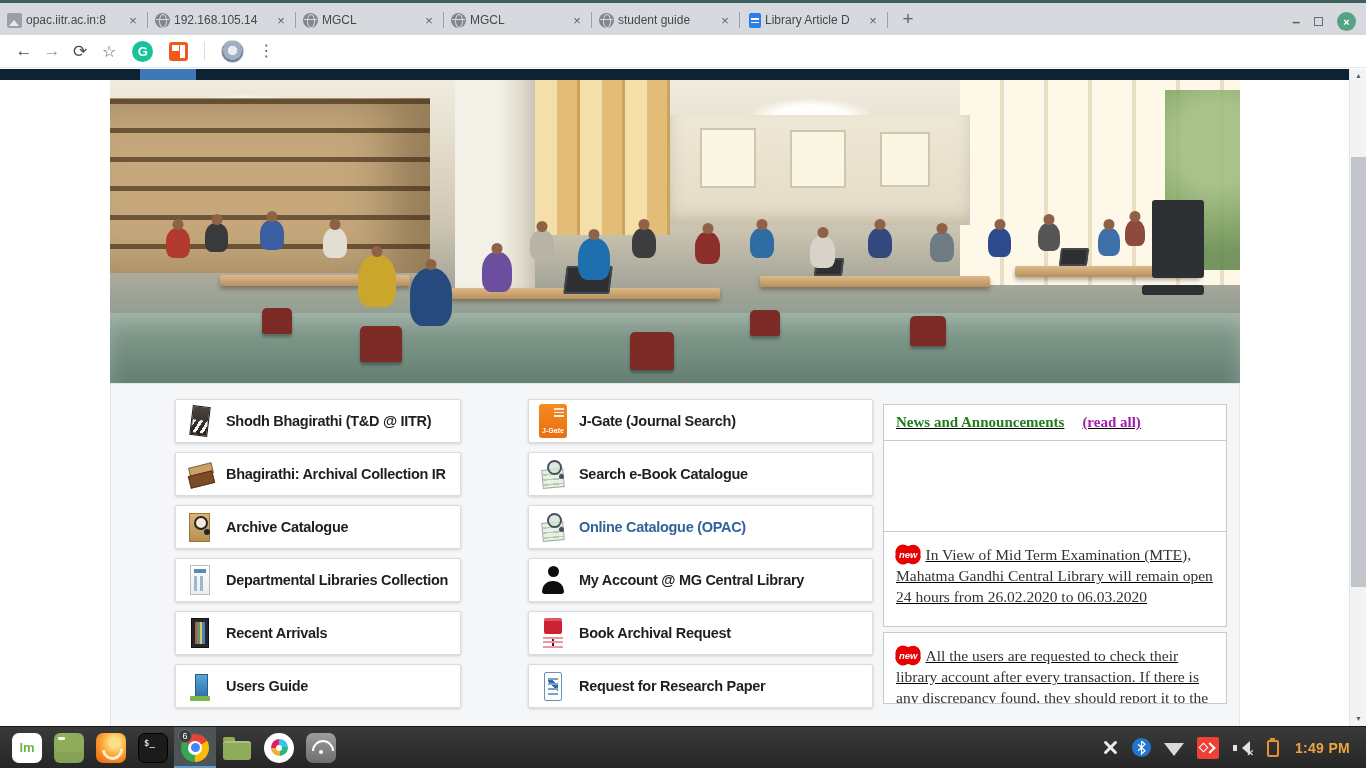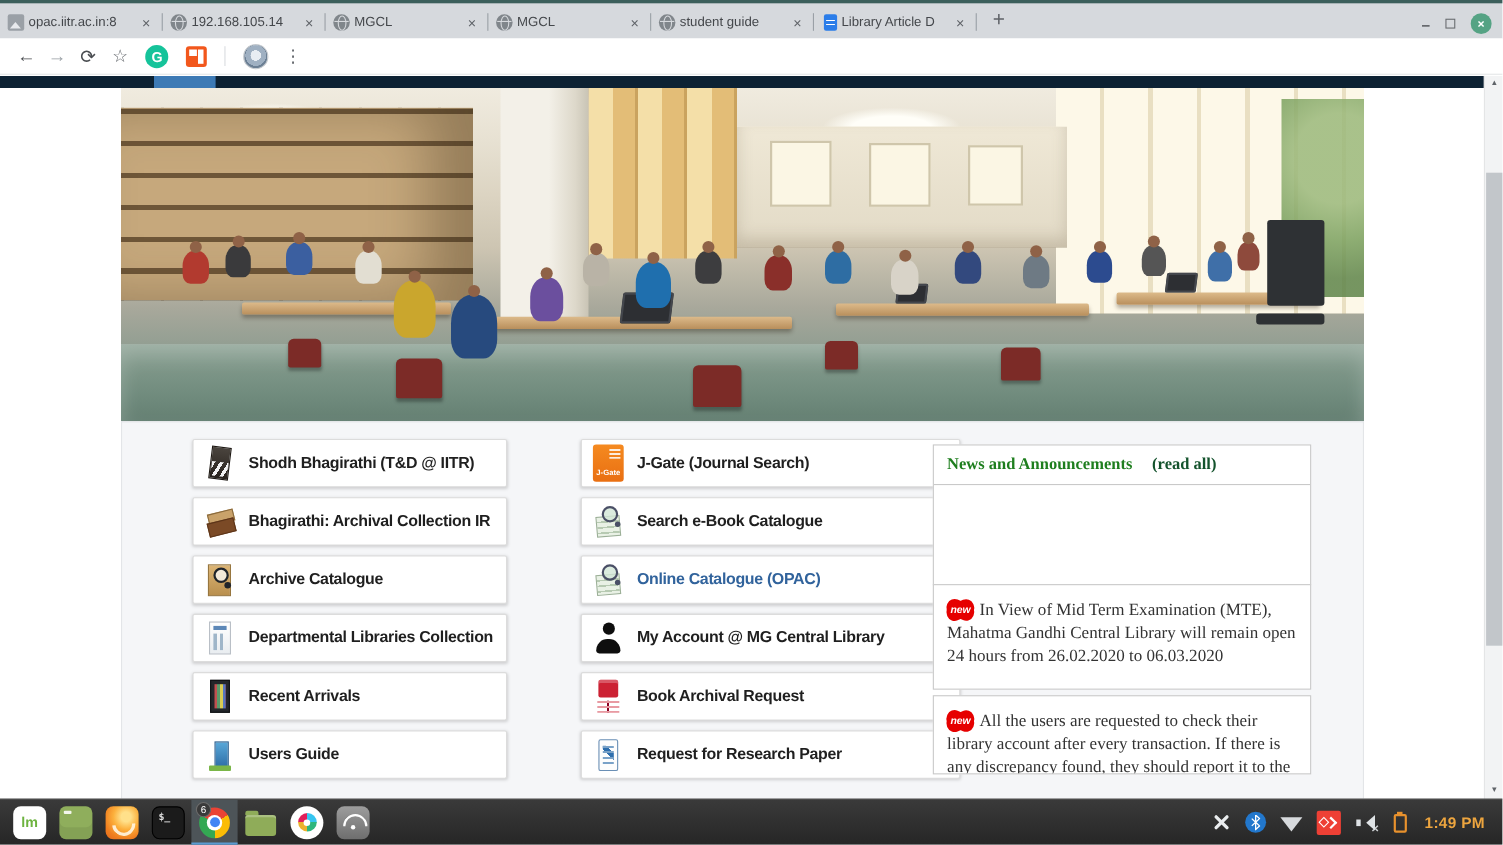--- a/index.html
+++ b/index.html
@@ -159,26 +159,26 @@
     box-shadow:inset 0 3px 0 rgba(255,255,255,.25); }
   .i-rbook::after { content:""; position:absolute; left:4px; right:4px; bottom:2px; height:11px;
     background:repeating-linear-gradient(180deg,#e89aa2 0 2px,transparent 2px 4.5px),
                linear-gradient(90deg,transparent 0 46%,#802 46% 54%,transparent 54%); }
   .i-clip::before { content:""; position:absolute; inset:3px 5px 2px 5px; background:#fdfdfd; border:1.5px solid #6a8fb5; border-radius:2px; }
   .i-clip::after { content:""; position:absolute; left:9px; right:9px; top:9px; bottom:6px;
     background:repeating-linear-gradient(180deg,#7aa2c8 0 2px,transparent 2px 5px),
                linear-gradient(45deg,transparent 0 55%,#2f6fae 55% 75%,transparent 75%); }
 
   
-  #news { position:absolute; left:737px; top:20px; width:344px; }
+  #news { position:absolute; left:772px; top:20px; width:344px;text-decoration:underline; }
   .news-box { background:#fff; border:1px solid #c9c9c9; }
   #news-head { height:128px; }
   #news-head .hd { display:flex; align-items:center; gap:18px; padding:9px 12px; border-bottom:1px solid #c9c9c9; }
   #news-title { font:bold 15px "Liberation Serif",serif; color:#1e7e1e; }
-  #news-readall { font:bold 15px "Liberation Serif",serif; color:#14532d; cursor:pointer; }
+  #news-readall { font:bold 15px "Liberation Serif",serif; color:#a21caf; cursor:pointer; }
   .news-item { font:15.5px/21px "Liberation Serif",serif; color:#333; padding:12px 12px 0 12px; overflow:hidden; }
   #news-item-0 { height:96px; margin-top:-1px; }
   #news-item-1 { height:72px; margin-top:5px; }
   .nbadge { position:relative; display:inline-block; background:#e60000; color:#fff;
     font:bold italic 9.5px/13px "Liberation Sans",sans-serif; padding:0 3px; border-radius:7px;
     margin-right:5px; vertical-align:2px; z-index:0; }
   .nbadge::before { content:""; position:absolute; inset:-1px; background:#e60000; border-radius:7px; transform:rotate(24deg); z-index:-1; }
   .nbadge::after { content:""; position:absolute; inset:-1px; background:#e60000; border-radius:7px; transform:rotate(-24deg); z-index:-1; }
 
   

